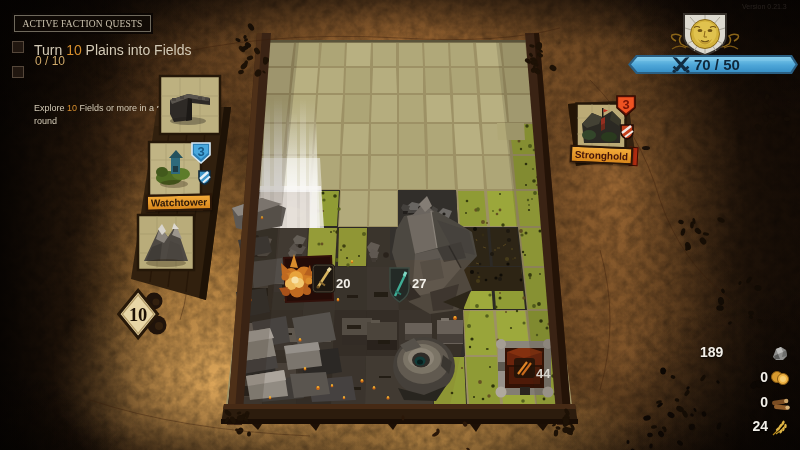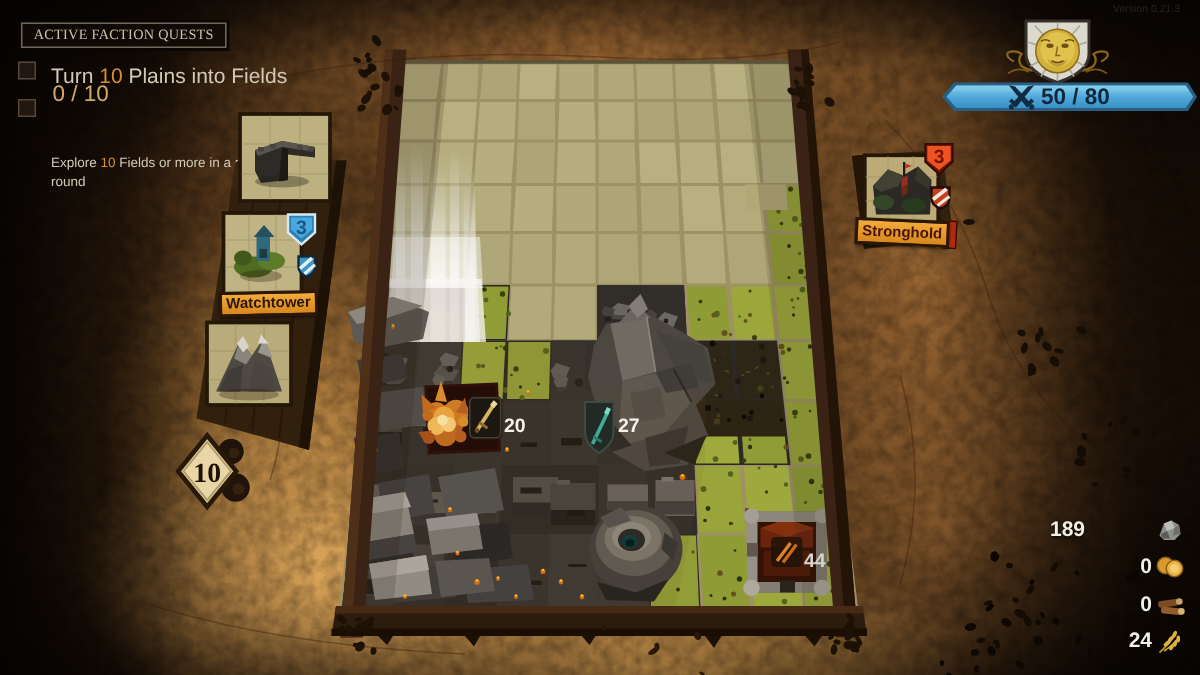--- a/index.html
+++ b/index.html
@@ -859,21 +859,21 @@
 
 <div class="t" style="left:14px;top:15px;width:135px;height:15px;background:rgba(16,10,6,.88);
 border:1px solid #6f695c;box-shadow:0 0 0 2px rgba(10,6,3,.9);display:flex;align-items:center;justify-content:center;">
 <span style="font-family:'Liberation Serif',serif;font-size:9.5px;font-weight:normal;letter-spacing:0.2px;color:#cbc2ae;">ACTIVE FACTION QUESTS</span>
     </div>
 
 <div class="t" style="left:12px;top:41px;width:10px;height:10px;background:#211710;border:1.5px solid #55473a;"></div>
 
 <div class="t" style="left:34px;top:42px;font-size:14px;color:#d3cab6;">Turn <span style="color:#d78f2e">10</span> Plains into Fields</div>
 
-<div class="t" style="left:35px;top:54px;font-size:15px;color:#cfa969;">0 / 10</div>
+<div class="t" style="left:35px;top:54px;font-size:12px;color:#cfa969;">0 / 10</div>
 
 <div class="t" style="left:12px;top:66px;width:10px;height:10px;background:#211710;border:1.5px solid #55473a;"></div>
 
 <div class="t" style="left:34px;top:66px;font-size:9px;color:#d3cab6;white-space:normal;width:156px;line-height:12.5px;margin-top:36px;">Explore <span style="color:#d78f2e">10</span> Fields or more in a single round</div>
 
 <svg class="t" style="left:660px;top:8px;" width="90" height="50" viewBox="0 0 90 50">
 <path d="M16,33 Q10,30 12,27 Q17,25 21,28 Q18,32 21,36 Q25,39 30,39" stroke="#8a6418" stroke-width="1.5" fill="none"></path>
 <path d="M12,41 Q19,36 26,40" stroke="#7a5614" stroke-width="1.2" fill="none"></path>
 <path d="M74,33 Q80,30 78,27 Q73,25 69,28 Q72,32 69,36 Q65,39 60,39" stroke="#8a6418" stroke-width="1.5" fill="none"></path>
 <path d="M78,41 Q71,36 64,40" stroke="#7a5614" stroke-width="1.2" fill="none"></path>
@@ -911,21 +911,21 @@
 <g fill="#112c42">
 <polygon points="3,2 8,3 20,16 17,19"></polygon>
 <polygon points="23,2 18,3 6,16 9,19"></polygon>
 <rect x="3" y="14" width="7" height="3" transform="rotate(45 6 16)"></rect>
 <rect x="16" y="14" width="7" height="3" transform="rotate(-45 20 16)"></rect>
 <circle cx="5" cy="19" r="2"></circle>
         <circle cx="21" cy="19" r="2"></circle>
 </g>
     </svg>
 
-<div class="t" style="left:694px;top:56px;font-size:15px;font-weight:bold;color:#10283c;">50 / 80</div>
+<div class="t" style="left:694px;top:56px;font-size:15px;font-weight:bold;color:#10283c;">70 / 50</div>
 
 <div class="t" style="left:742px;top:3px;font-size:7px;color:rgba(230,220,210,.13);">Version 0.21.3</div>
 
 <svg class="t" style="left:120px;top:60px;" width="130" height="260" viewBox="0 0 130 260">
 <polygon points="37,48 111,47 86,240 11,219" fill="#31200e"></polygon>
 <polygon points="37,48 111,47 108,70 34,66" fill="#3a2613" opacity="0.7"></polygon>
 <polygon points="104,47 111,47 86,240 79,238" fill="#1e1206"></polygon>
 <g stroke="#241507" stroke-width="1.4" opacity="0.8">
 <line x1="52" y1="49" x2="30" y2="222"></line>
         <line x1="70" y1="49" x2="48" y2="227"></line>

